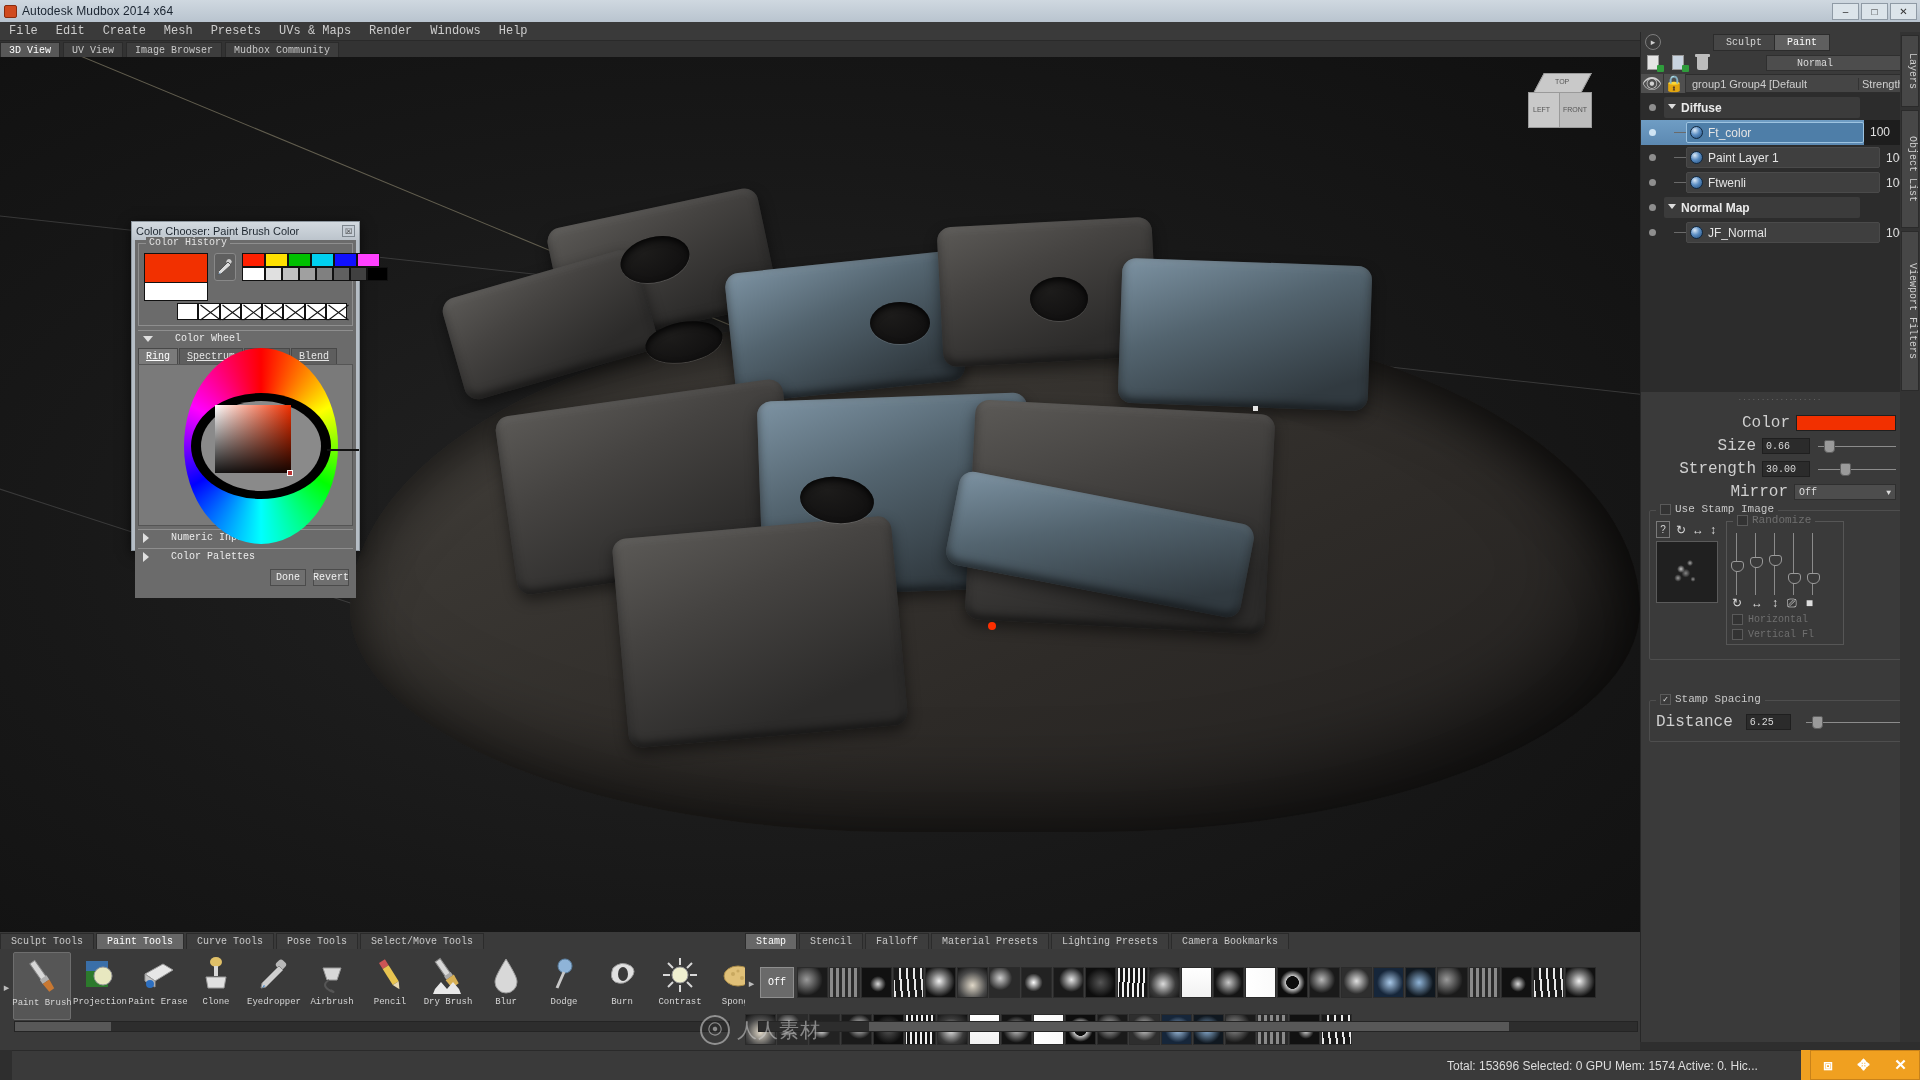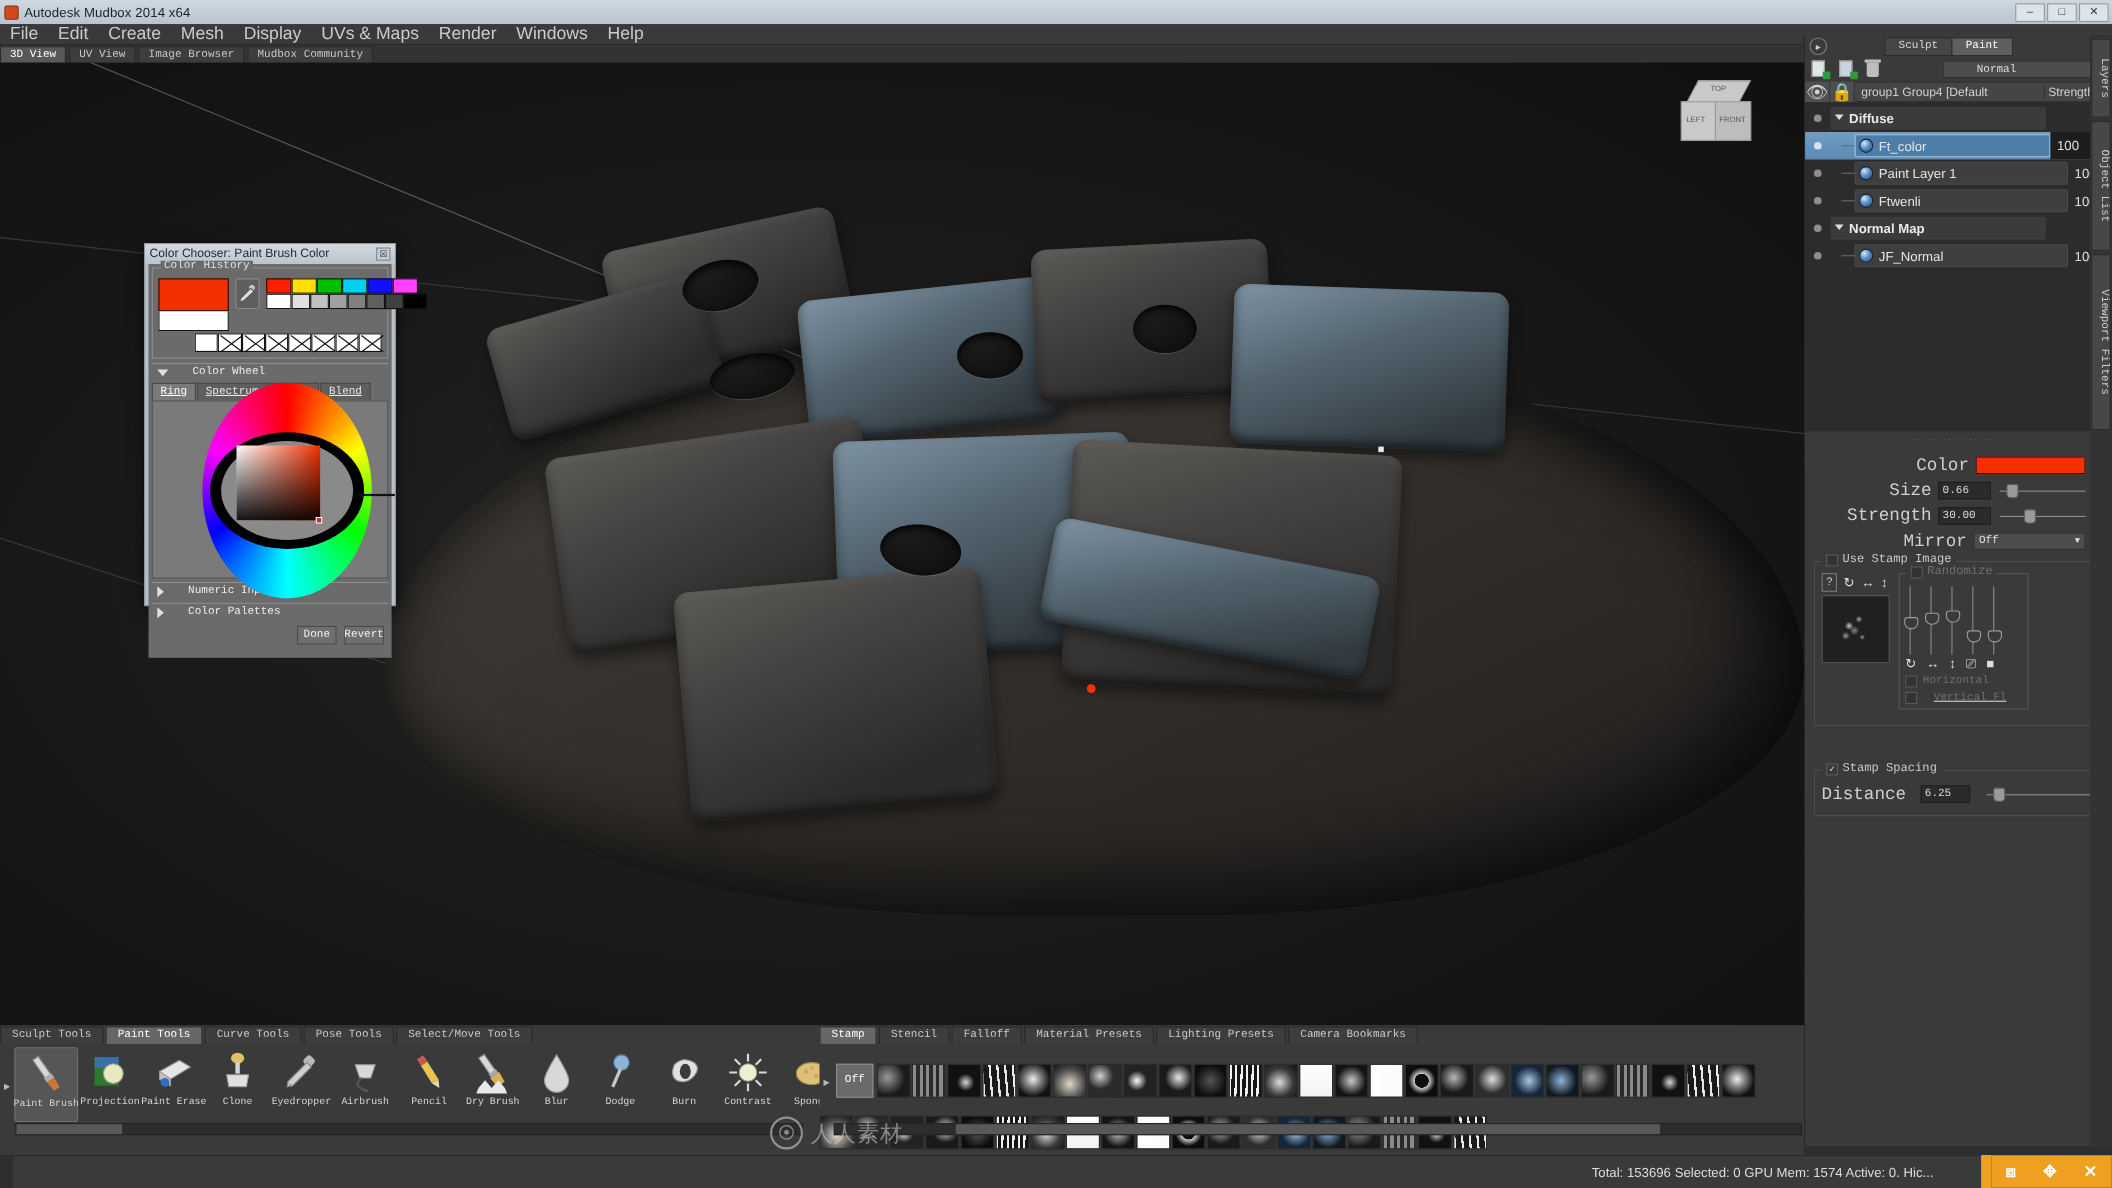--- a/index.html
+++ b/index.html
@@ -14,22 +14,22 @@
   #title-icon { width:13px; height:13px; margin:0 5px 0 4px; background:#d04a1e;
     border:1px solid #8a2c0e; border-radius:2px; flex:0 0 auto; }
   #title-text { font-size:12px; color:#1a2430; letter-spacing:.1px; }
   #win-btns { margin-left:auto; display:flex; gap:2px; padding-right:3px; }
   .win-btn { width:27px; height:17px; background:#dce4ea; border:1px solid #8f9aa5;
     display:flex; align-items:center; justify-content:center; font-size:10px; color:#333; }
 
   
   #menubar { position:absolute; left:0; top:22px; width:1920px; height:19px;
     background:#3a3a3a; display:flex; align-items:center; border-bottom:1px solid #2a2a2a; }
-  .menu-item { font-size:16px; color:#ccc; padding:1px 9px; cursor:default;
-    font-family:Liberation Sans, sans-serif; }
+  .menu-item { font-size:12px; color:#ccc; padding:1px 9px; cursor:default;
+    font-family:Liberation Mono, monospace; }
 
   
   #viewtabs { position:absolute; left:0; top:41px; width:1920px; height:16px;
     background:#333; display:flex; align-items:flex-end; }
   .vtab { font-size:10px; font-family:"Liberation Mono", monospace; color:#c8c8c8;
     padding:1px 8px 1px 8px; height:15px; line-height:13px; background:#3d3d3d;
     border:1px solid #2b2b2b; border-bottom:none; margin-right:3px; }
   .vtab.active { background:#585858; color:#fff; }
 
   
@@ -309,21 +309,21 @@
     <div class="win-btn">□</div>
     <div class="win-btn">✕</div>
   </div>
 </div>
 
 <div id="menubar">
   <div class="menu-item">File</div>
   <div class="menu-item">Edit</div>
   <div class="menu-item">Create</div>
   <div class="menu-item">Mesh</div>
-  <div class="menu-item">Display</div>
+  <div class="menu-item">Presets</div>
   <div class="menu-item">UVs &amp; Maps</div>
   <div class="menu-item">Render</div>
   <div class="menu-item">Windows</div>
   <div class="menu-item">Help</div>
 </div>
 
 <div id="viewtabs">
   <div class="vtab active">3D View</div>
   <div class="vtab">UV View</div>
   <div class="vtab">Image Browser</div>
@@ -566,21 +566,21 @@
           <span class="smallic">↻</span>
           <span class="smallic">↔</span>
           <span class="smallic">↕</span>
           <span class="smallic">⎚</span>
           <span class="smallic">■</span>
         </div>
         <div style="display:flex;align-items:center;gap:5px;margin-top:4px;">
           <span class="cbox"></span>
           <span style="font-size:10px;font-family:'Liberation Mono',monospace;color:#6f6f6f;">Horizontal</span>
         </div>
-        <div style="display:flex;align-items:center;gap:15px;margin-top:4px;text-decoration:underline;">
+        <div style="display:flex;align-items:center;gap:5px;margin-top:4px;">
           <span class="cbox"></span>
           <span style="font-size:10px;font-family:'Liberation Mono',monospace;color:#6f6f6f;">Vertical Fl</span>
         </div>
       </div>
     </div>
   </div>
 
   <div class="group-box" style="margin-top:40px; height:42px;">
     <div class="group-title">
       <span class="cbox on">✓</span>

